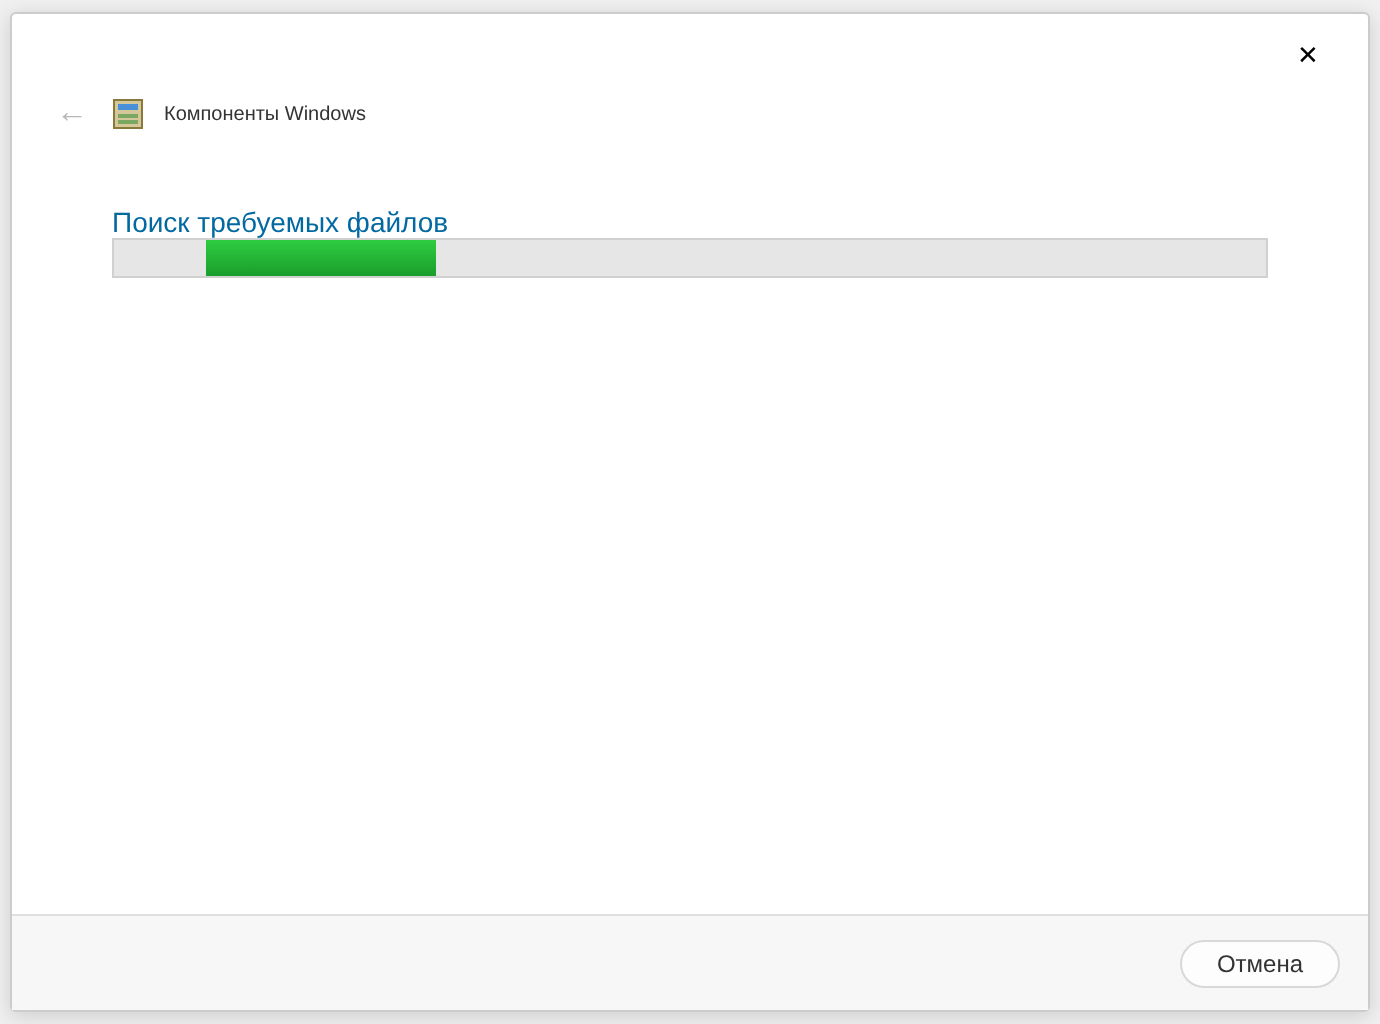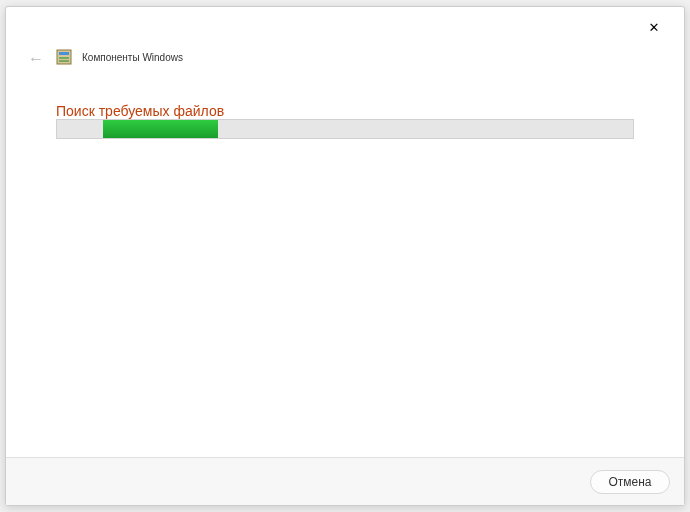--- a/index.html
+++ b/index.html
@@ -64,21 +64,21 @@
     .window-title {
       font-size: 10px;
       color: #333333;
     }
     .content {
       flex: 1;
       padding: 30px 50px 0 50px;
     }
     .status-text {
       font-size: 14px;
-      color: #c2410c;
+      color: #0369a1;
     }
     .progress-track {
       width: 100%;
       height: 20px;
       background: #e6e6e6;
       border: 1px solid #d0d0d0;
       position: relative;
       overflow: hidden;
     }
     .progress-fill {

